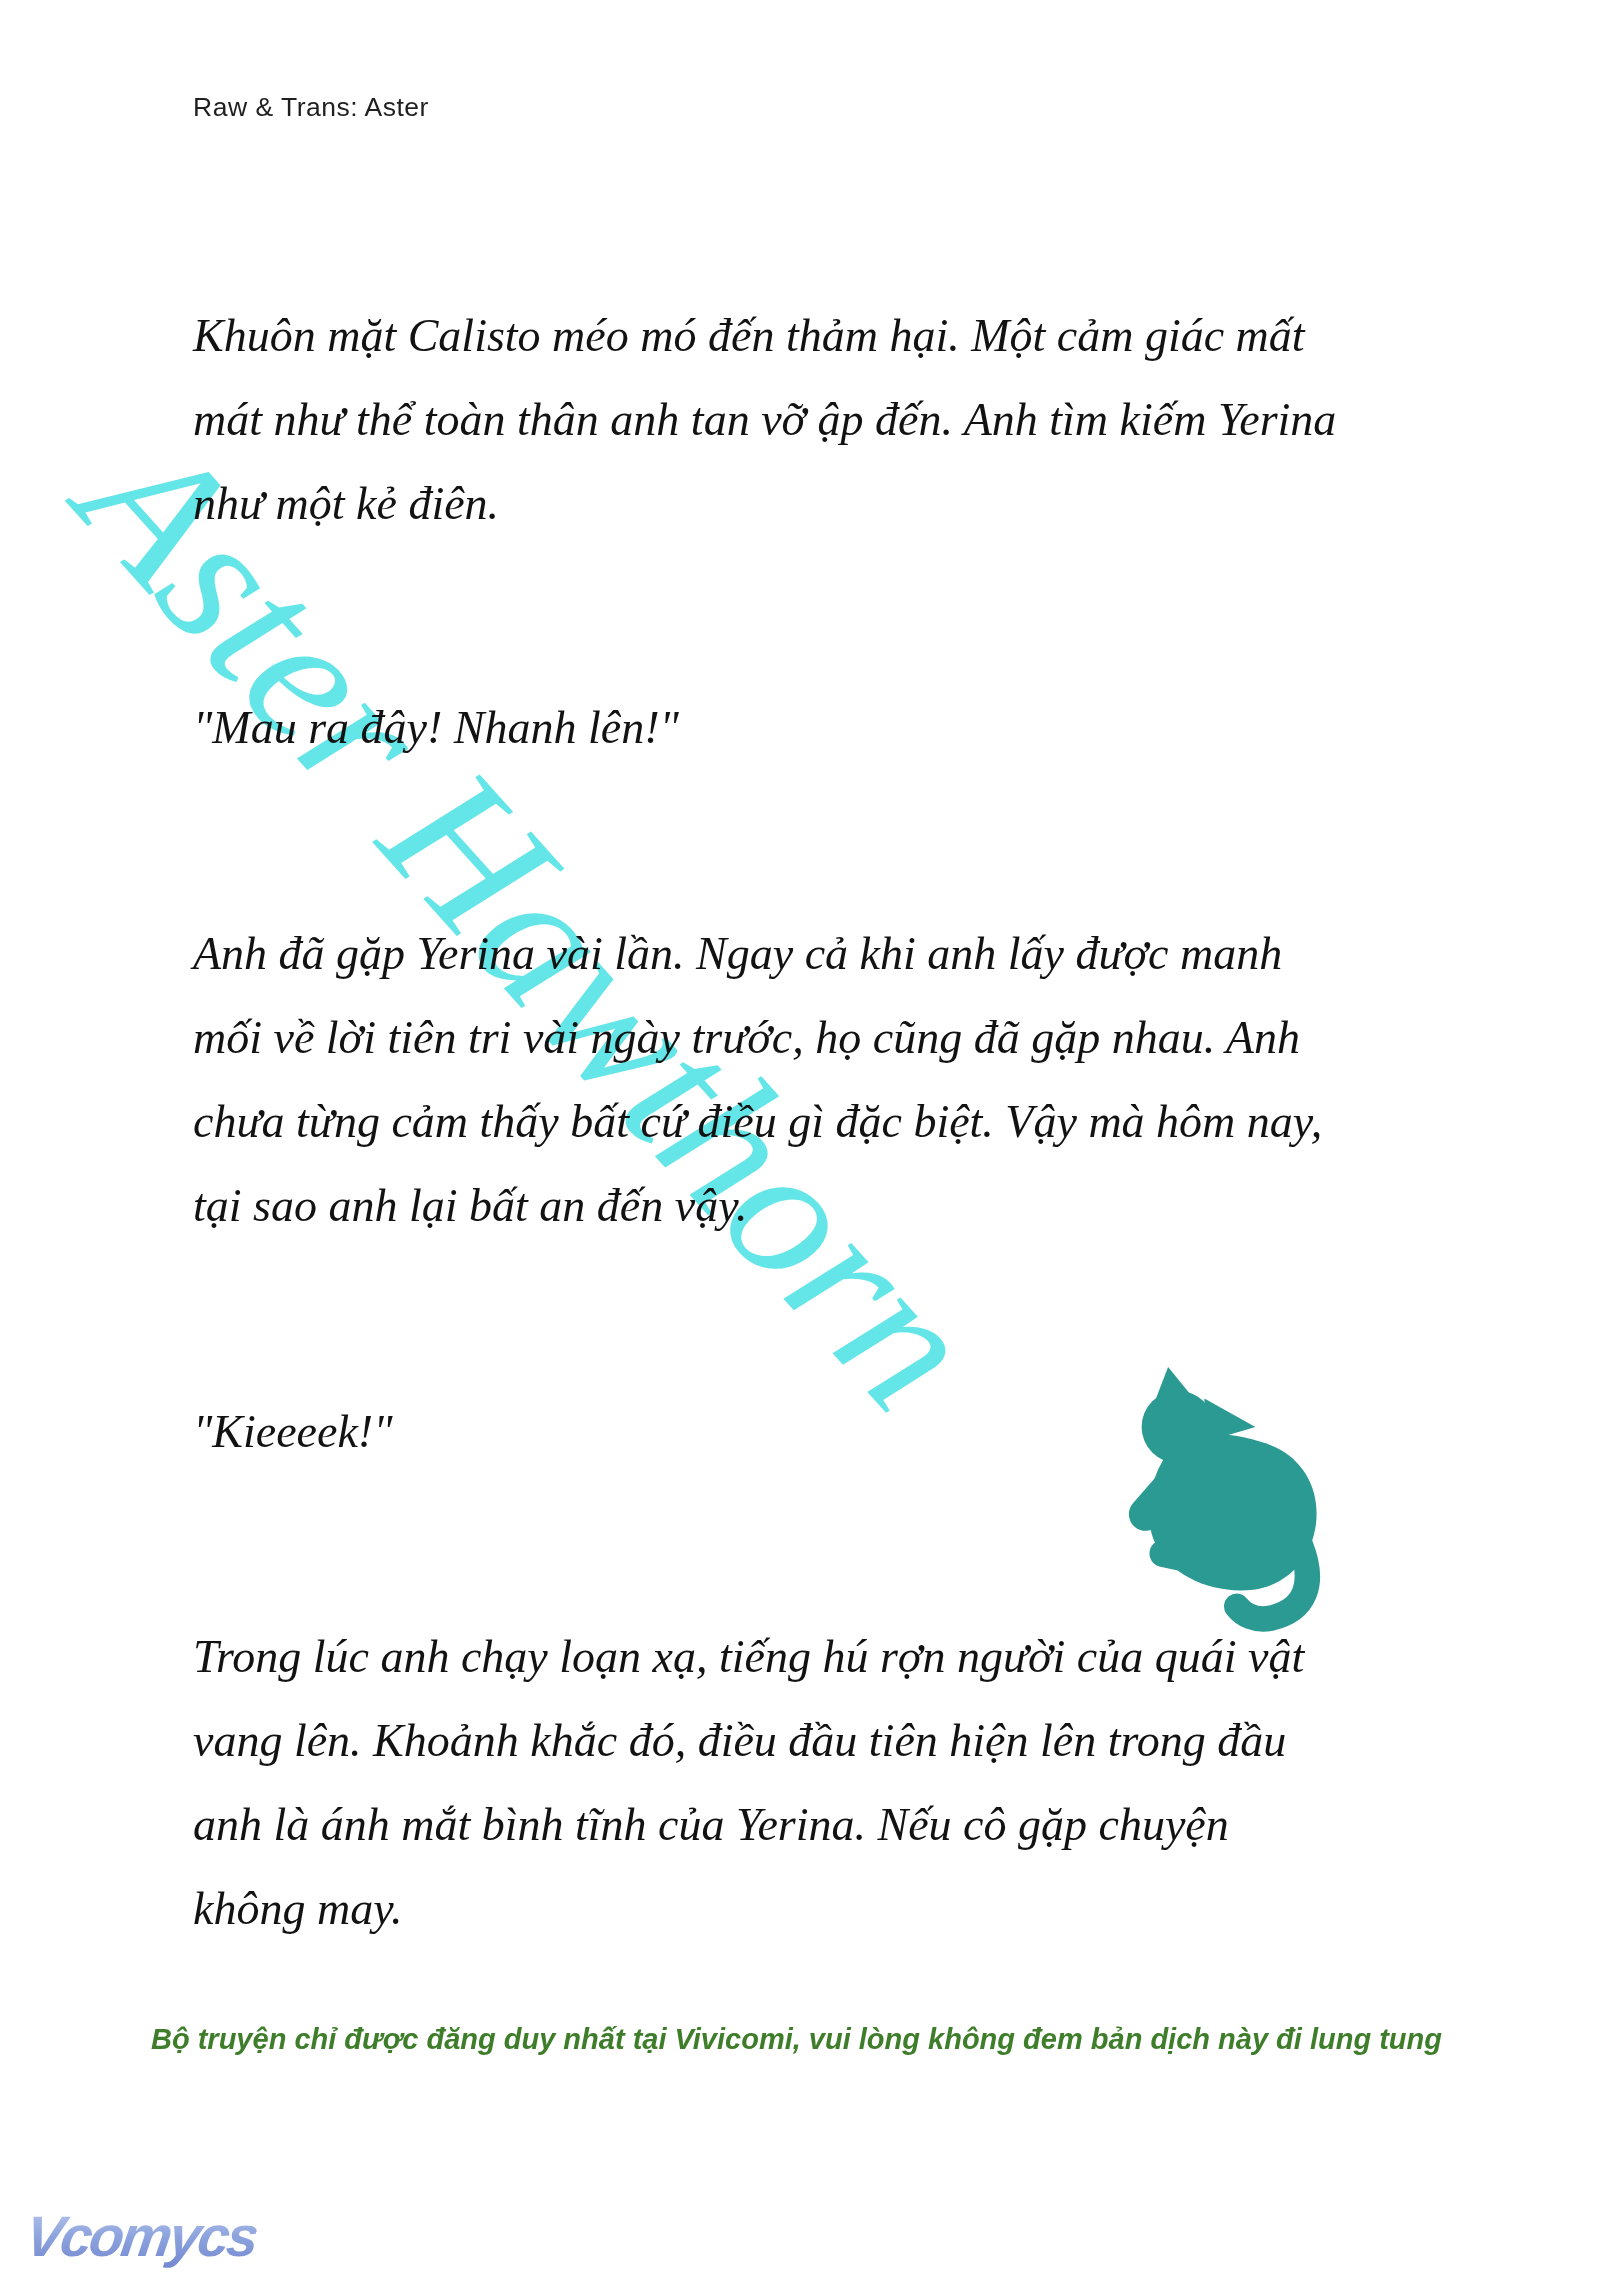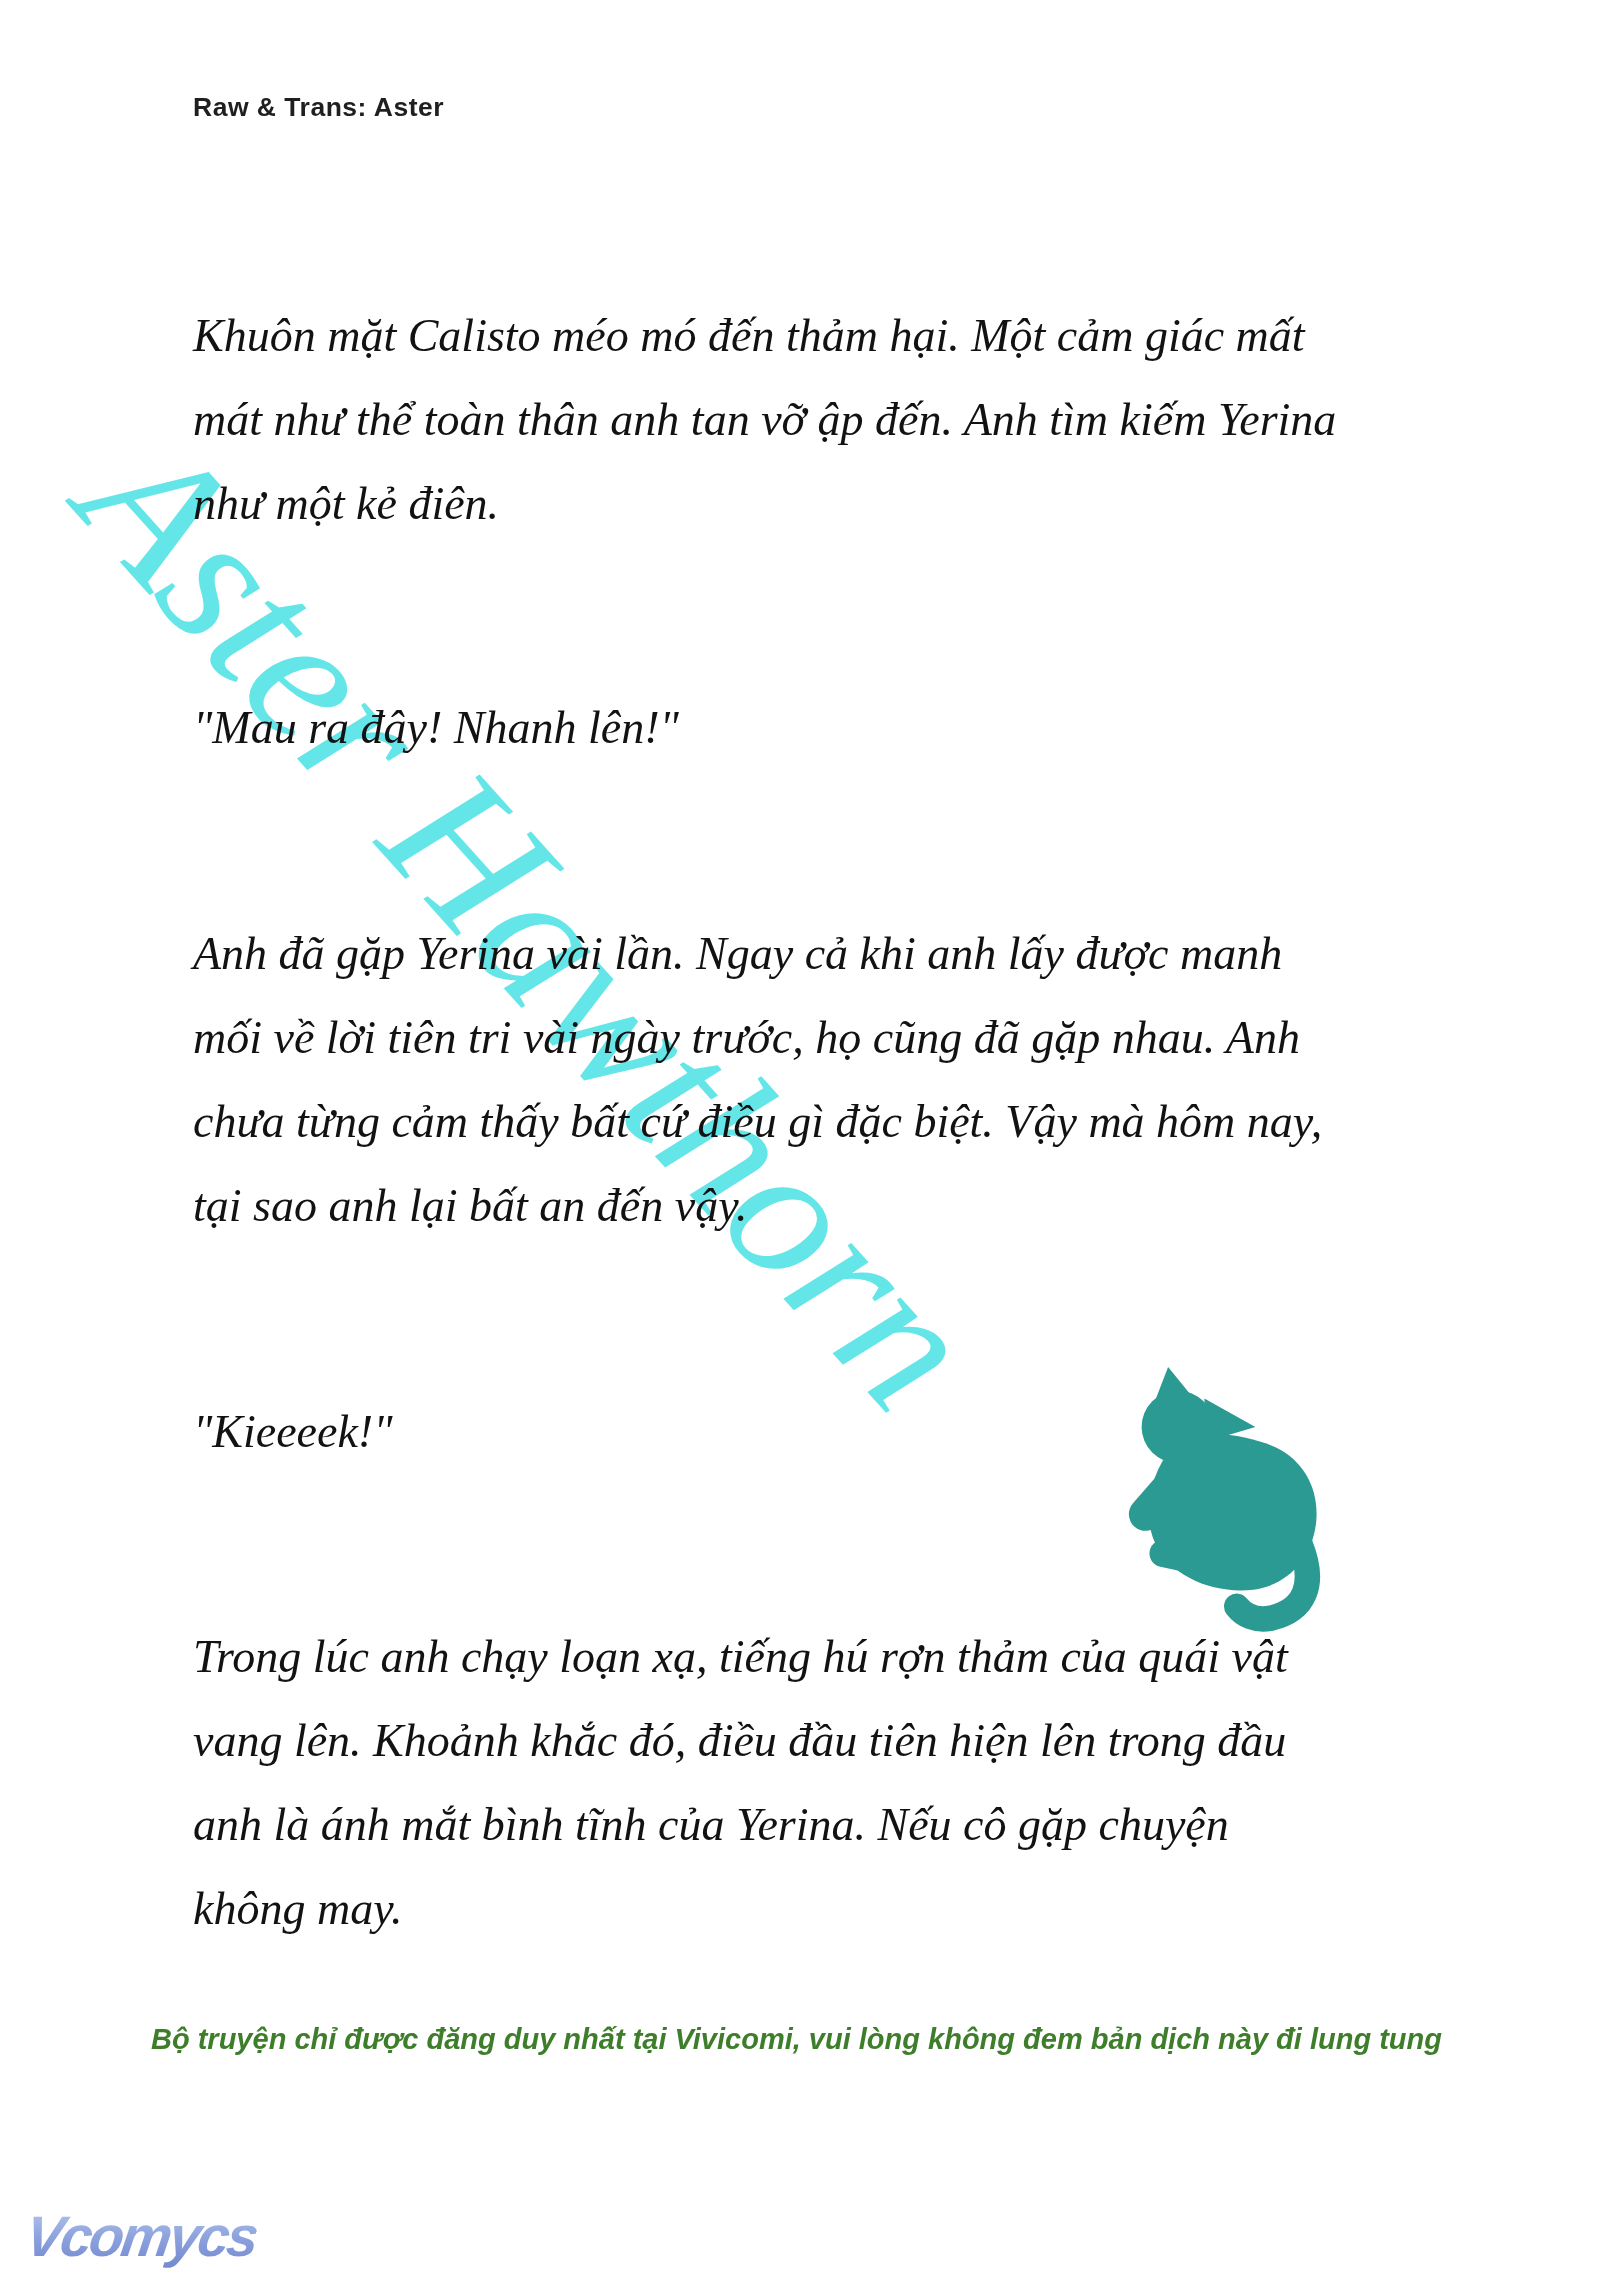--- a/index.html
+++ b/index.html
@@ -8,21 +8,20 @@
     width:1621px; height:2293px;
     background:#ffffff;
     overflow:hidden;
     font-family:"Liberation Serif", serif;
   }
   .credit {
     position:absolute; left:193px; top:92px;
     font-family:"Liberation Sans", sans-serif;
     font-size:26.5px; color:#1f1f1f; letter-spacing:0.5px;
     z-index:2;
-    font-weight:bold;
   }
   .watermark {
     position:absolute; left:201px; top:392px;
     font-family:"Liberation Serif", serif;
     font-style:italic;
     font-size:191px;
     color:#57e4e7;
     opacity:0.92;
     white-space:nowrap;
     transform:rotate(48deg);
@@ -83,21 +82,21 @@
 
   <div class="para" id="q1">"Mau ra đây! Nhanh lên!"</div>
 
   <div class="para" id="p2">Anh đã gặp Yerina vài lần. Ngay cả khi anh lấy được manh
 mối về lời tiên tri vài ngày trước, họ cũng đã gặp nhau. Anh
 chưa từng cảm thấy bất cứ điều gì đặc biệt. Vậy mà hôm nay,
 tại sao anh lại bất an đến vậy.</div>
 
   <div class="para" id="q2">"Kieeeek!"</div>
 
-  <div class="para" id="p3">Trong lúc anh chạy loạn xạ, tiếng hú rợn thảm của quái vật
+  <div class="para" id="p3">Trong lúc anh chạy loạn xạ, tiếng hú rợn người của quái vật
 vang lên. Khoảnh khắc đó, điều đầu tiên hiện lên trong đầu
 anh là ánh mắt bình tĩnh của Yerina. Nếu cô gặp chuyện
 không may.</div>
 
   <div class="cat">
     <svg width="204" height="267" viewBox="0 0 208 272" xmlns="http://www.w3.org/2000/svg">
       <g fill="#2b9a92" stroke="none">
 
         <path d="M30,46 L47,2 L74,35 Z"></path>
         <path d="M84,34 L136,63 L86,78 Z"></path>

